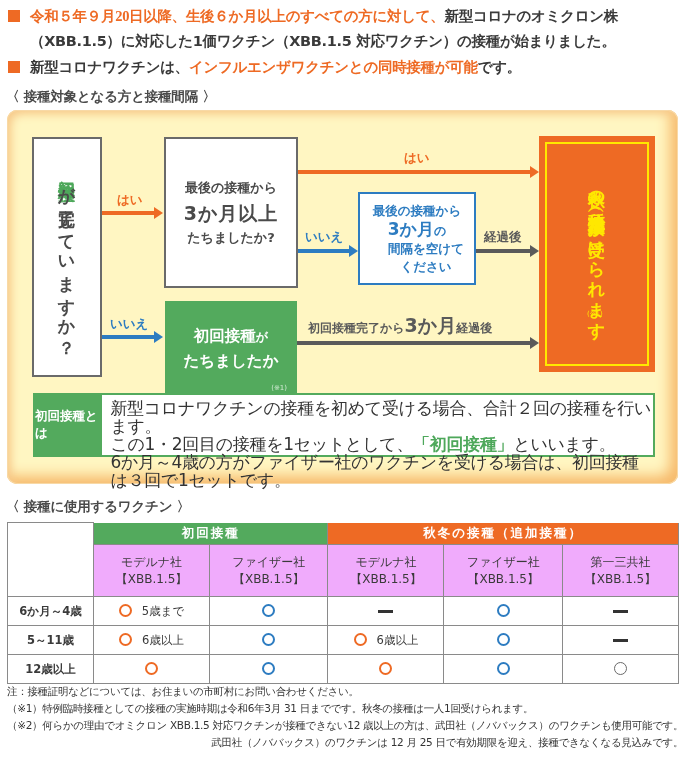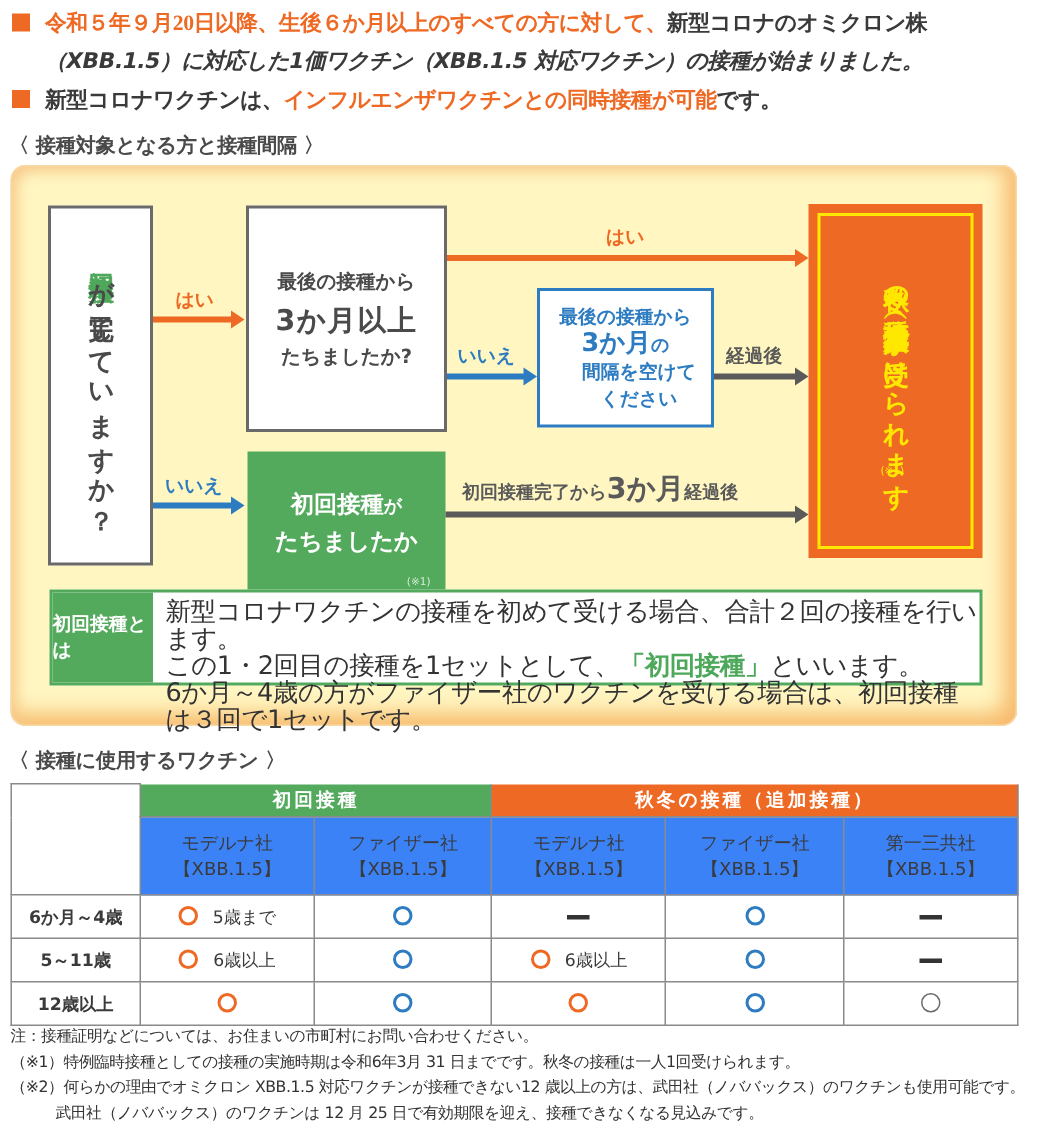--- a/index.html
+++ b/index.html
@@ -3,21 +3,21 @@
 <meta charset="utf-8">
 <style>
   * { box-sizing: border-box; margin: 0; padding: 0; }
   html, body { width: 700px; height: 763px; background: #ffffff; overflow: hidden; }
   body { font-family: "DejaVu Sans", "Liberation Sans", sans-serif; color: #3a3a3a; position: relative; }
 
   .bullet { position: absolute; left: 8px; font-size: 14.5px; font-weight: bold; line-height: 21px; letter-spacing: -0.3px; }
   .bullet .sq { display: inline-block; width: 12px; height: 12px; background: #ee6a24; vertical-align: -1px; margin-right: 10px; }
   .orange { color: #ee6a24; }
   .b1 { top: 6px; font-family: Liberation Serif, serif; }
-  .b1-line2 { position: absolute; left: 30px; top: 31px; font-size: 14.5px; font-weight: bold; line-height: 21px; letter-spacing: -0.3px; font-style: italic; }
+  .b1-line2 { position: absolute; left: 30px; top: 31px; font-size: 14.5px; font-weight: bold; line-height: 21px; letter-spacing: -0.3px; }
   .b2 { top: 57px; }
 
   .sec-title { position: absolute; left: 6px; font-size: 13.5px; font-weight: bold; color: #4a4a4a; letter-spacing: -0.2px; }
   .sec1 { top: 88px; }
   .sec2 { top: 498px; }
 
   .flow-bg { position: absolute; left: 7px; top: 110px; width: 671px; height: 374px; background: #fff6c2; border-radius: 10px;
     box-shadow: inset 0 0 0 1px #f8d9a6, inset 4px 4px 10px #f7c98a, inset -8px -8px 14px #f7b96a; }
 
   .box { position: absolute; display: flex; align-items: center; justify-content: center; text-align: center; }
@@ -55,33 +55,33 @@
   .defn { position: absolute; left: 33px; top: 393px; width: 622px; height: 64px; border: 2px solid #53aa5d; background: #fff; display: flex; }
   .defn .head { width: 88px; background: #53aa5d; color: #fff; font-weight: bold; font-size: 12.5px; display: flex; align-items: center; justify-content: center; }
   .defn .body { padding: 4px 0 0 8px; font-size: 17px; line-height: 18px; color: #333; letter-spacing: -0.3px; }
   .defn .hl { color: #4ea85b; font-weight: bold; }
 
   table.vac { position: absolute; left: 7px; top: 522px; width: 672px; border-collapse: collapse; font-size: 11.5px; color: #3a3a3a; }
   table.vac td, table.vac th { border: 1px solid #8a8a8a; text-align: center; vertical-align: middle; }
   table.vac th.grp { color: #fff; font-weight: bold; font-size: 12.5px; height: 22px; letter-spacing: 2px; border-top: none; }
   th.grp-green { background: #53aa5d; }
   th.grp-orange { background: #ee6a24; }
-  table.vac th.sub { background: #3b82f6; font-weight: normal; height: 52px; line-height: 17px; font-size: 12px; }
+  table.vac th.sub { background: #f0abfc; font-weight: normal; height: 52px; line-height: 17px; font-size: 12px; }
   table.vac td { height: 29px; }
   table.vac td.age { font-weight: bold; font-size: 11.5px; width: 86px; }
   table.vac tr.head1 td.blank { border-bottom: 1px solid #8a8a8a; }
   .circ { display: inline-block; width: 13px; height: 13px; border-radius: 50%; border: 2px solid; vertical-align: -2px; }
   .c-orange { border-color: #ee6a24; }
   .c-blue { border-color: #2d7cc1; }
   .c-gray { border-color: #6a6a6a; border-width: 1.5px; }
   .dash { display: inline-block; width: 15px; height: 3px; background: #333; vertical-align: middle; }
   .cond { margin-left: 10px; }
 
   .notes { position: absolute; left: 7px; top: 683px; font-size: 10.5px; line-height: 17px; color: #333; letter-spacing: -0.3px; }
-  .notes .indent { padding-left: 30px; }
+  .notes .indent { padding-left: 30px; text-align: right; }
 </style>
 </head>
 <body>
 
 <div class="bullet b1">
   <span class="sq"></span><span class="orange">令和５年９月20日以降、生後６か月以上のすべての方に対して、</span><span>新型コロナのオミクロン株</span>
 </div>
 <div class="b1-line2">（XBB.1.5）に対応した1価ワクチン（XBB.1.5 対応ワクチン）の接種が始まりました。</div>
 <div class="bullet b2">
   <span class="sq"></span><span>新型コロナワクチンは、</span><span class="orange">インフルエンザワクチンとの同時接種が可能</span><span>です。</span>

